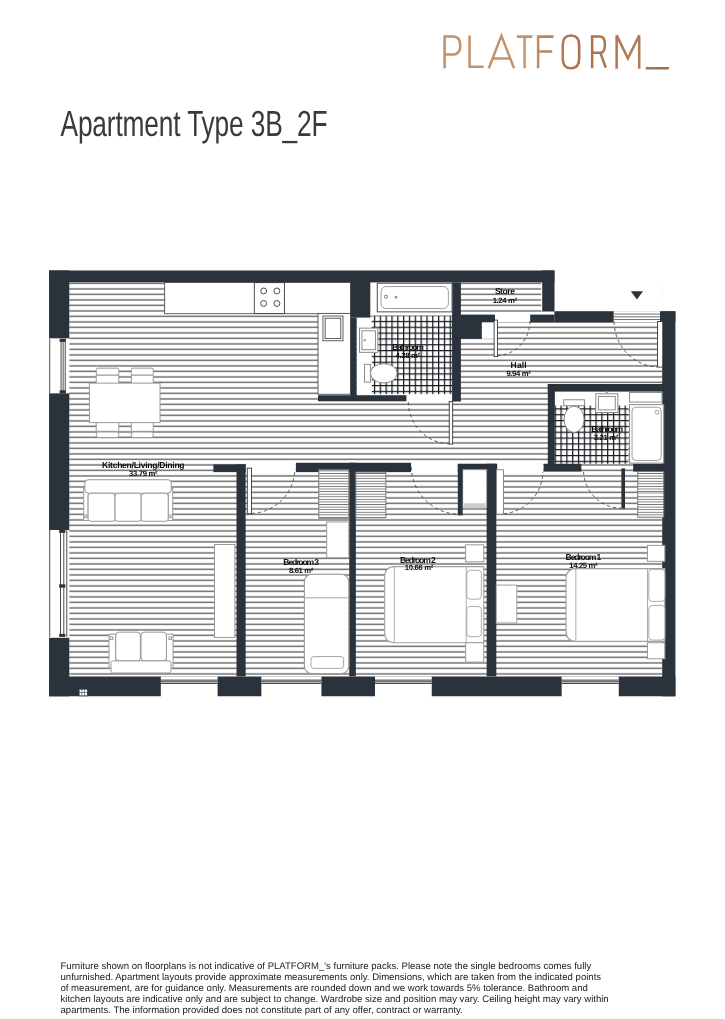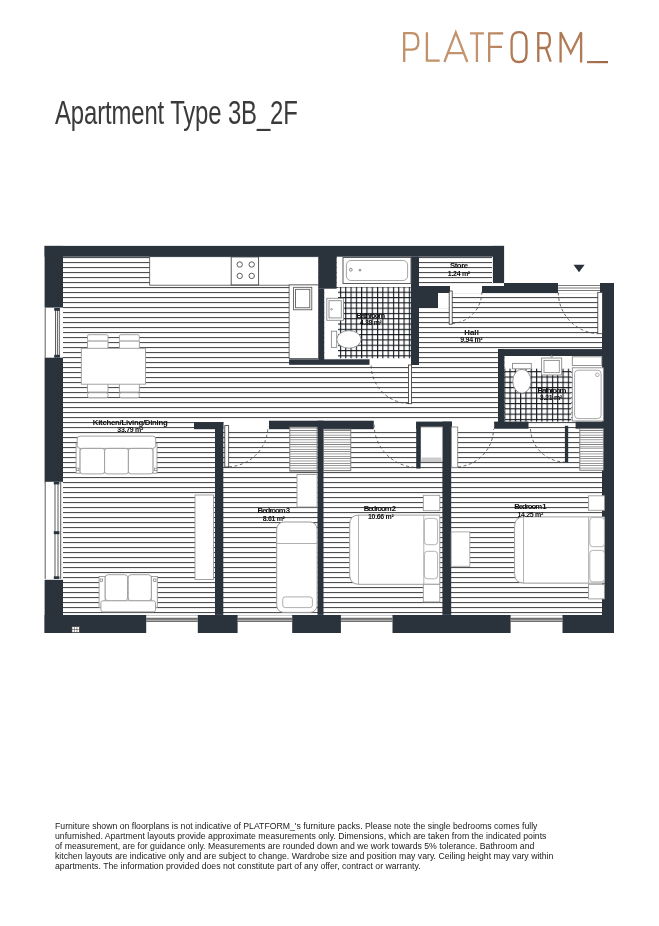--- a/index.html
+++ b/index.html
@@ -1,18 +1,18 @@
 <!DOCTYPE html>
 <html><head>
 <meta charset="utf-8">
 <style>
   html,body{margin:0;padding:0;background:#ffffff;}
   body{width:659px;height:926px;position:relative;font-family:"Liberation Sans",sans-serif;overflow:hidden;}
   #title{position:absolute;left:55px;top:94px;font-size:33px;color:#3a3a3a;letter-spacing:-0.2px;transform:scaleX(0.725);transform-origin:0 0;white-space:nowrap;}
-  #footer{position:absolute;left:55px;top:821px;width:560px;font-size:8.7px;line-height:10px;color:#1a1a1a;}
+  #footer{position:absolute;left:55px;top:873px;width:560px;font-size:8.7px;line-height:10px;color:#1a1a1a;}
 </style>
 </head>
 <body>
 
 <svg width="659" height="926" viewBox="0 0 659 926" style="position:absolute;left:0;top:0">
 <defs>
 <linearGradient id="cu" x1="403" y1="0" x2="608" y2="0" gradientUnits="userSpaceOnUse">
 <stop offset="0" stop-color="#c09068"></stop>
 <stop offset="0.35" stop-color="#c49570"></stop>
 <stop offset="0.6" stop-color="#aa714c"></stop>

